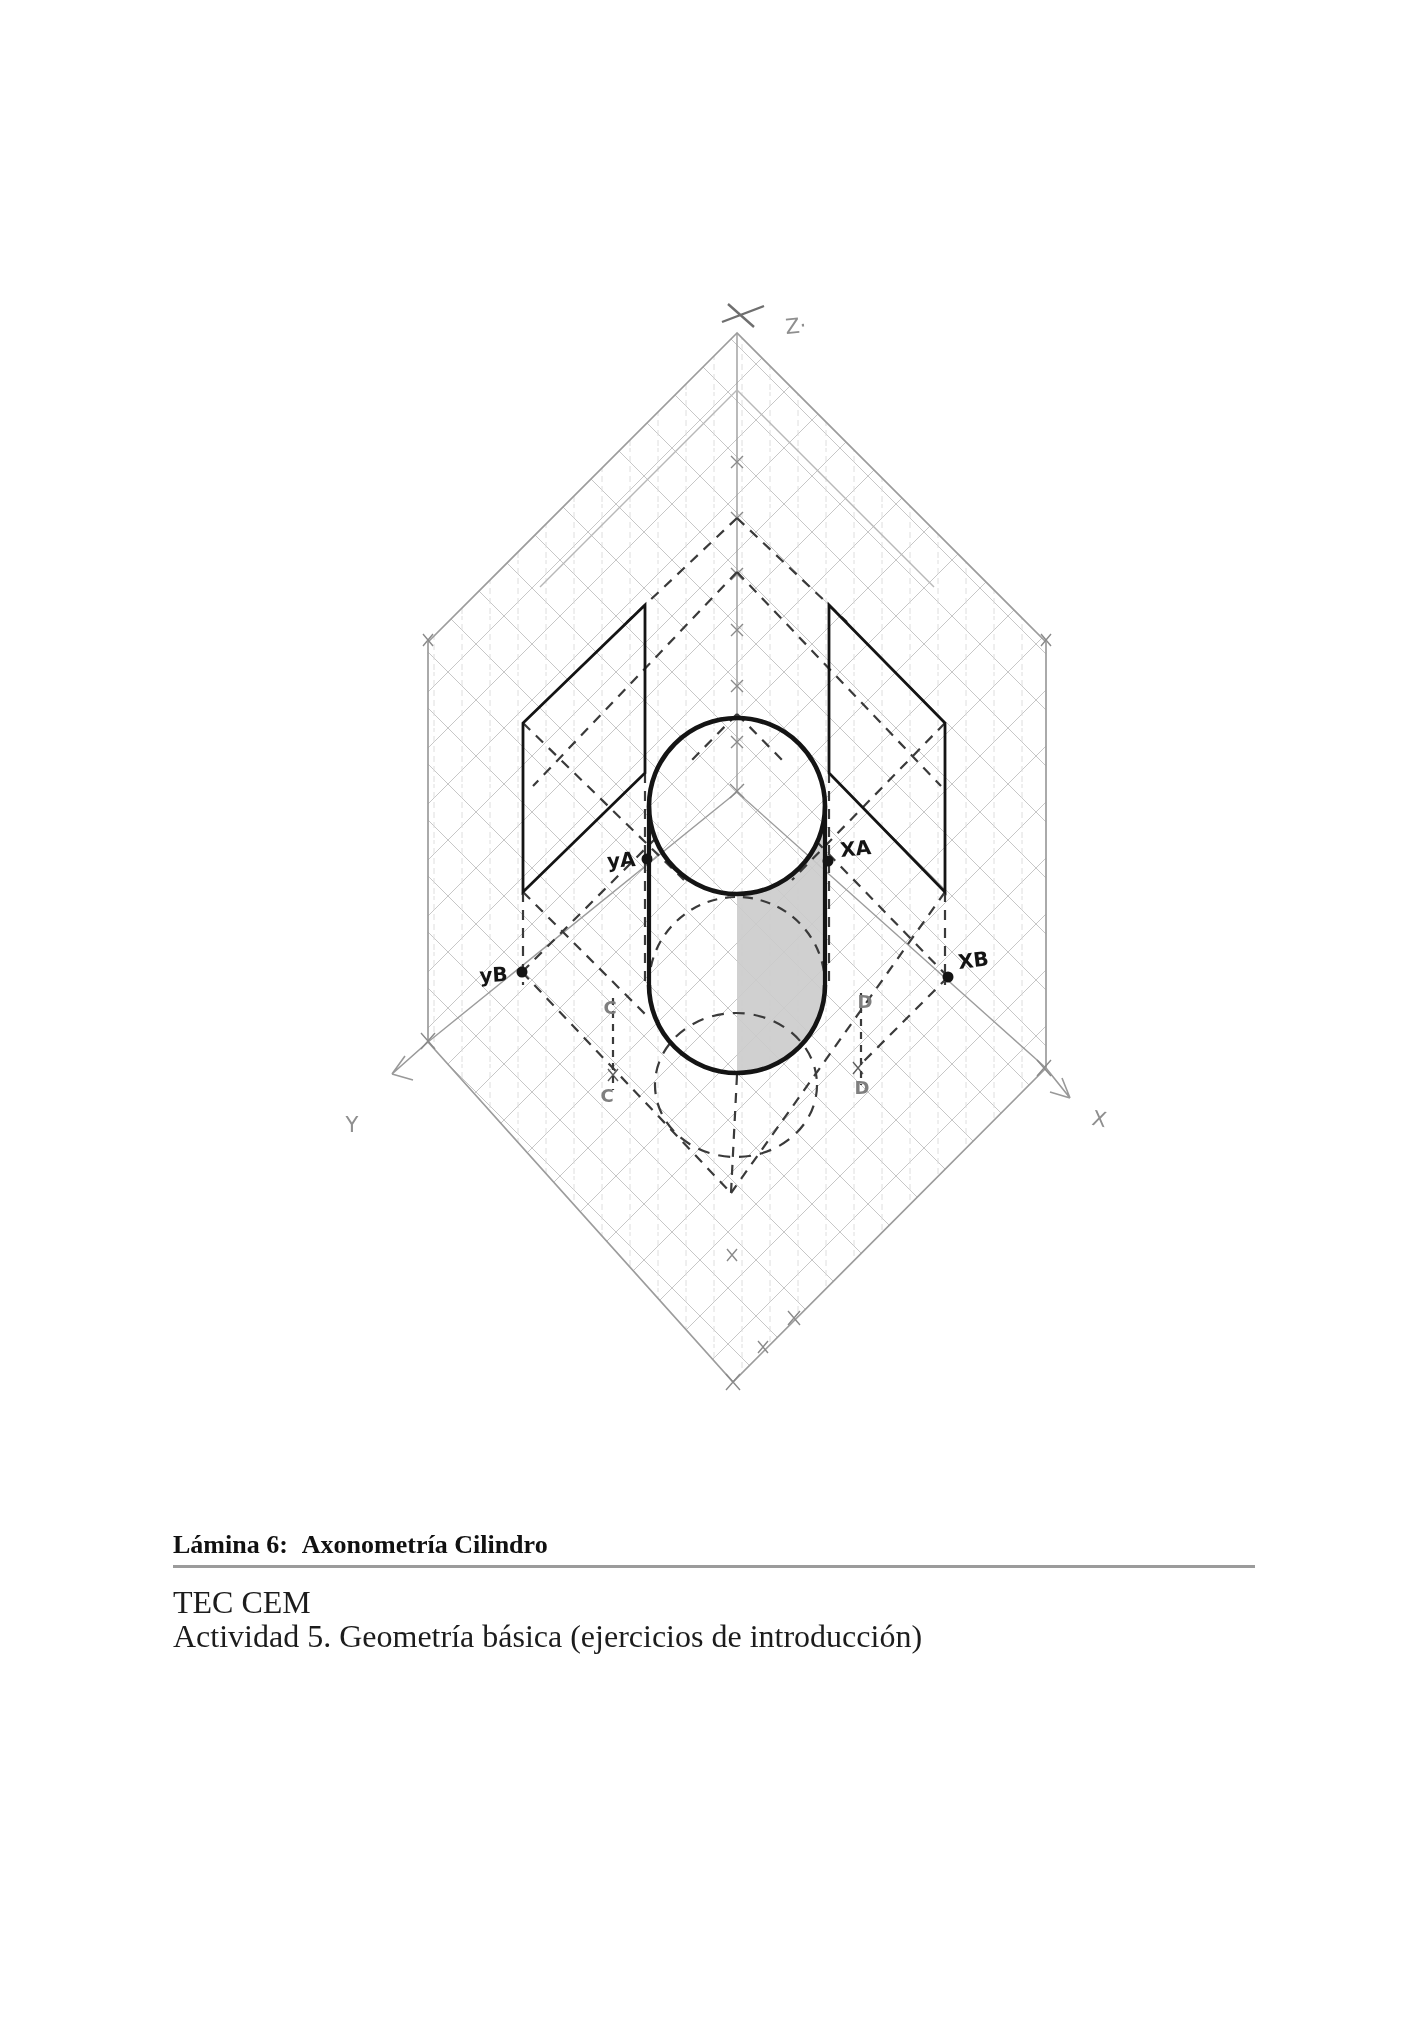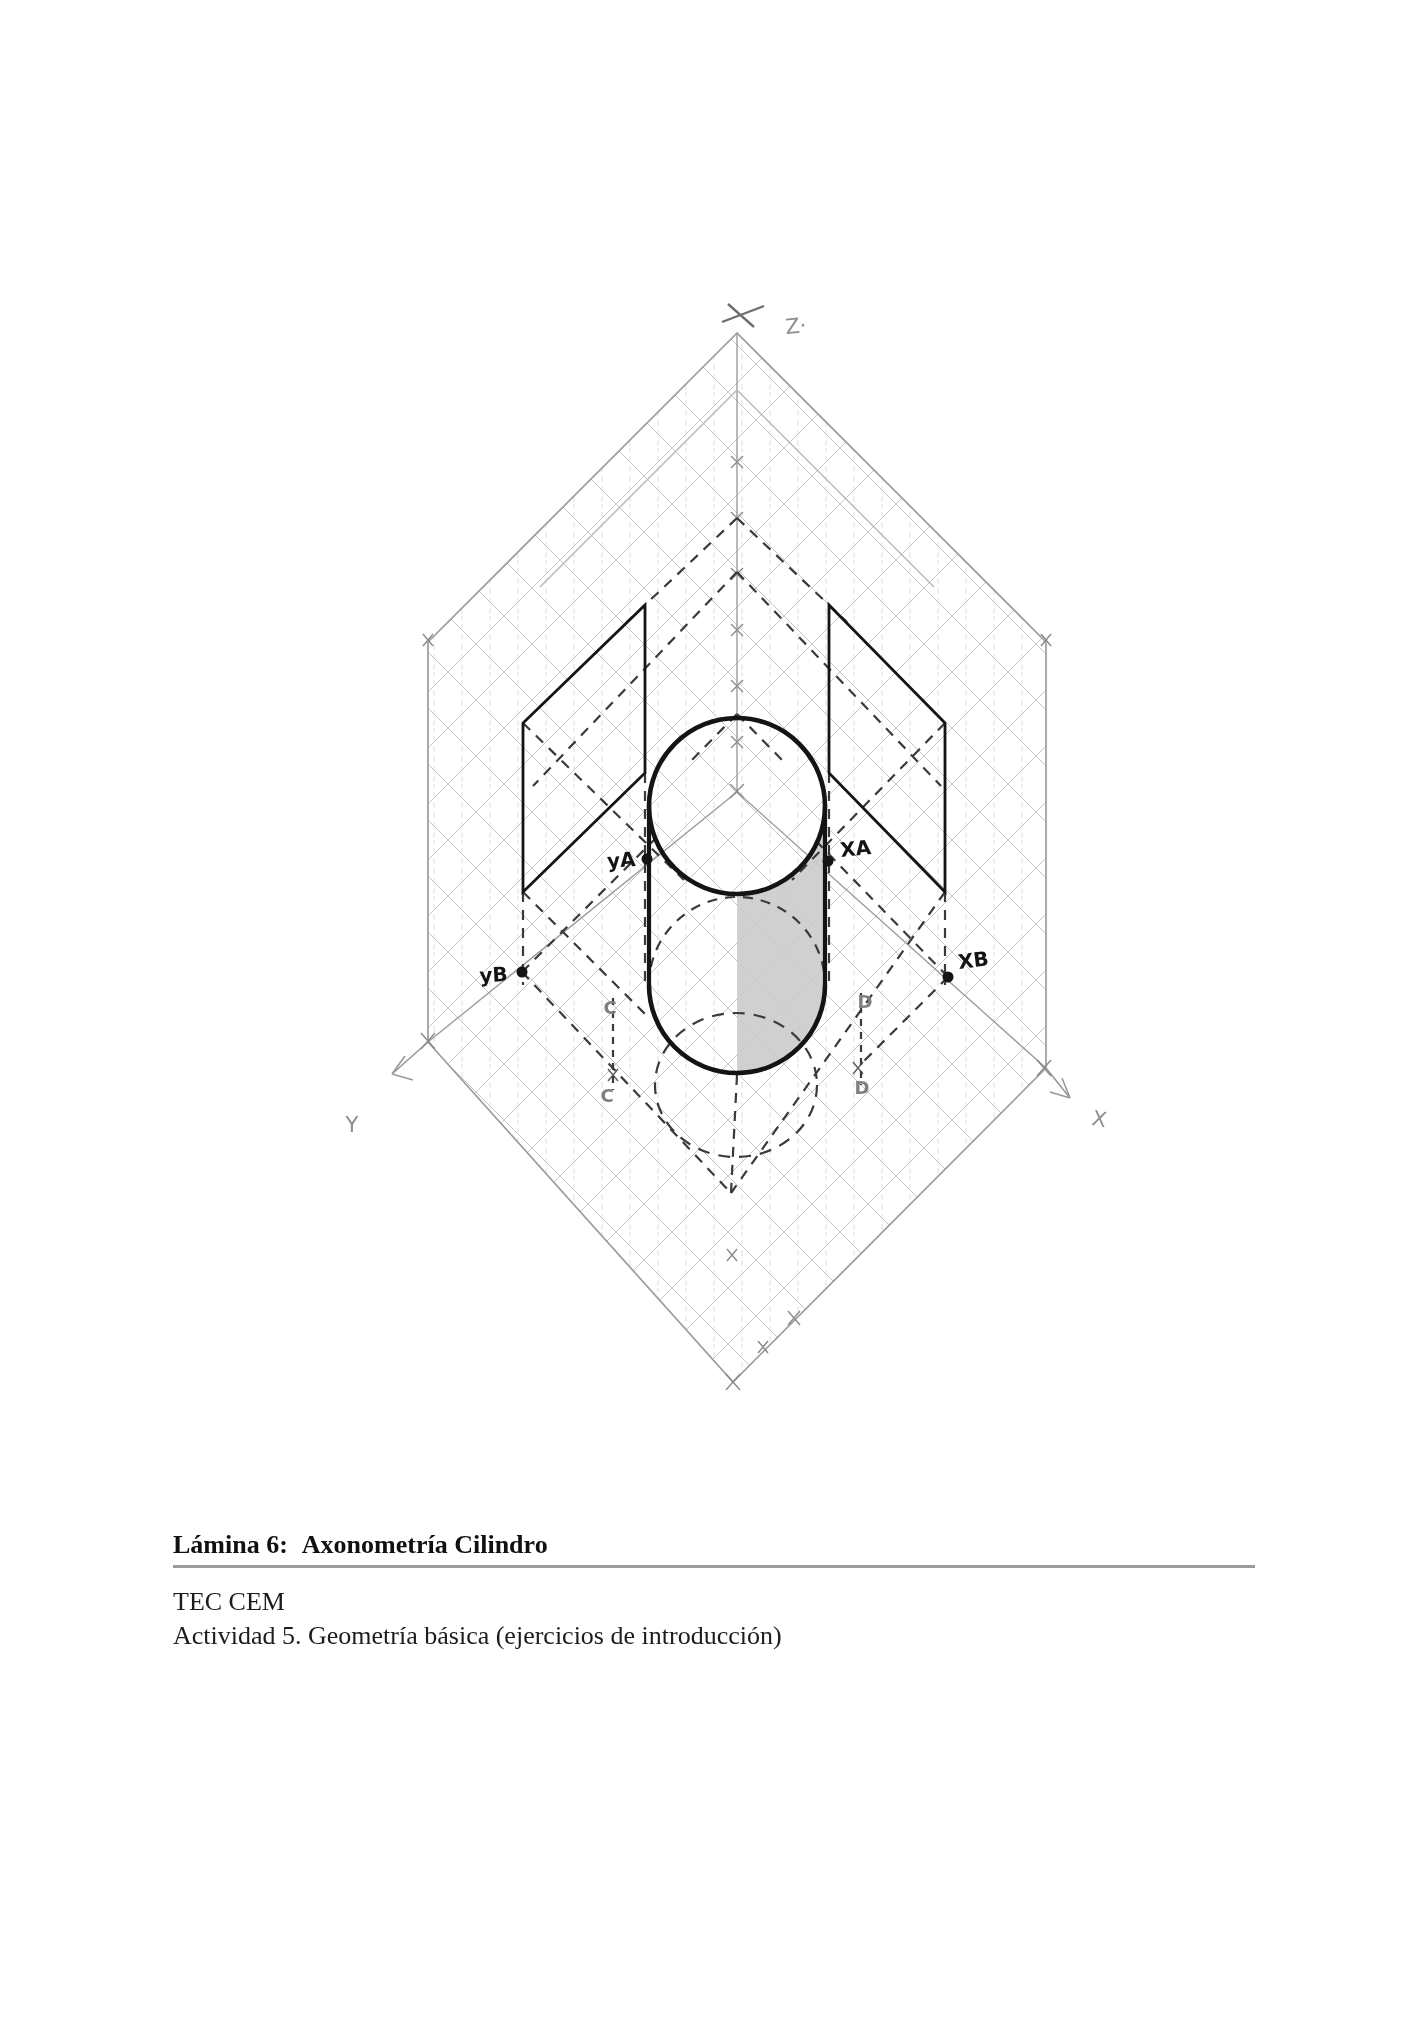--- a/index.html
+++ b/index.html
@@ -18,21 +18,21 @@
     white-space:nowrap;
     margin-top:16px;
   }
   .caption .cap-title{margin-left:14px;}
   .rule{
     position:absolute;left:173px;top:1565px;
     width:1082px;height:3px;background:#9b9b9b;
   }
   .footer{
     position:absolute;left:173px;top:1585px;
-    font-size:26px;color:#1c1c1c;line-height:34px;
+    font-size:32px;color:#1c1c1c;line-height:34px;
     font-family:"Liberation Serif", serif;
   }
   .footer div{white-space:nowrap;}
   text{font-family:"DejaVu Sans", sans-serif;}
   .hand-ink{font-weight:bold;font-size:20px;fill:#141414;}
   .hand-gray{font-weight:bold;font-size:18px;fill:#7f7f7f;}
   .pencil-letter{font-size:21px;fill:#8f8f8f;}
 </style>
 </head>
 <body>

